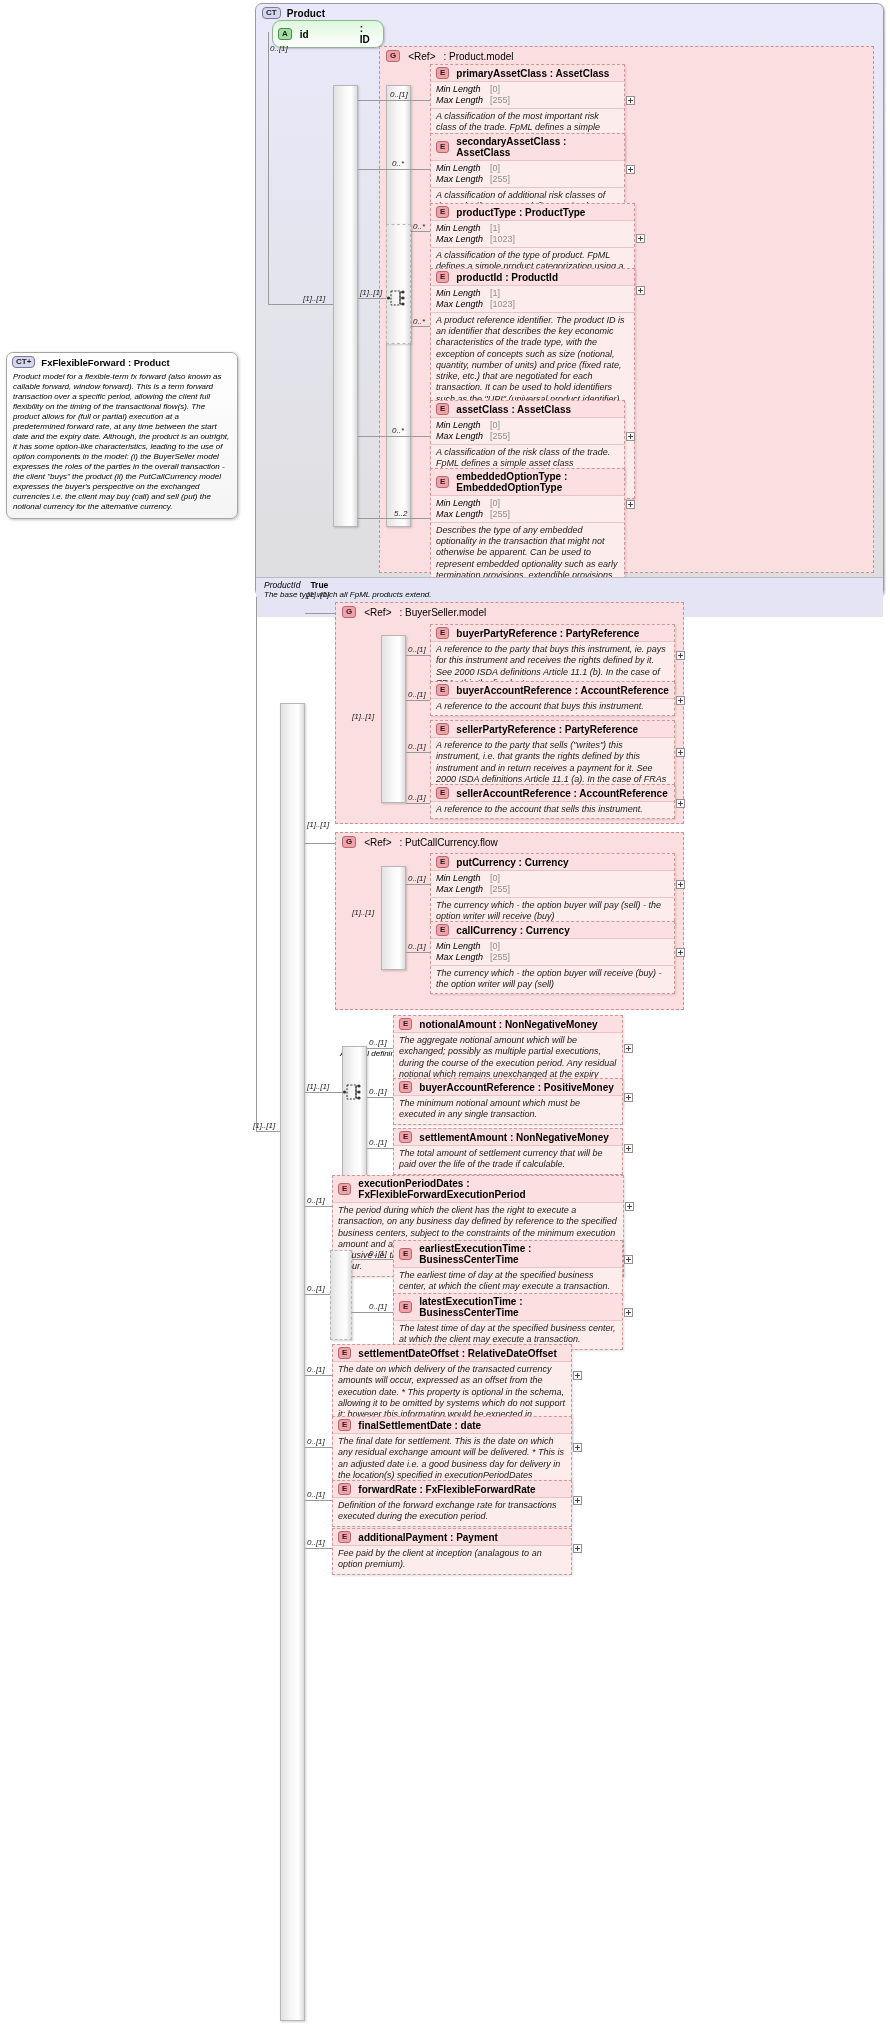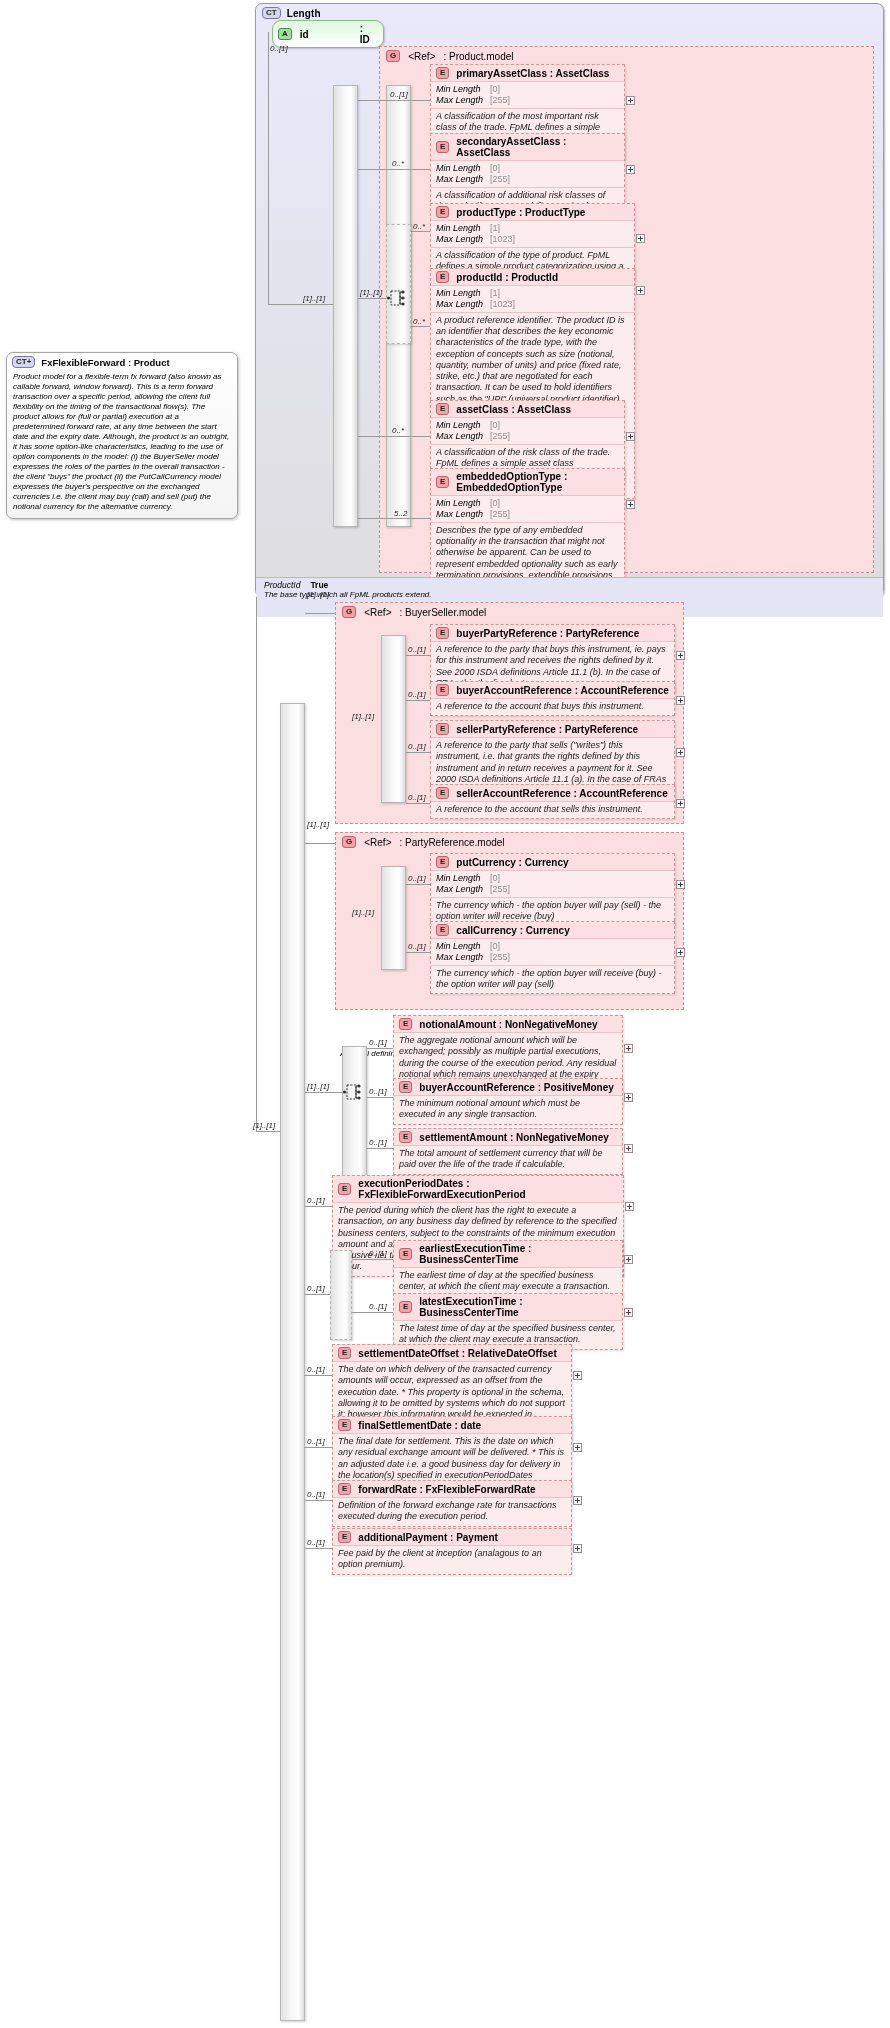--- a/index.html
+++ b/index.html
@@ -138,21 +138,21 @@
     padding:2px 8px 18px 8px; font-style:italic; font-size:8px;
     background:#e4e4f4;
   }
 </style>
 </head>
 <body>
 
 <div class="ct-box abs" style="left:255px; top:3px; width:629px; height:594px;">
   <div class="ct-head">
     <span class="badge badge-ct">CT</span>
-    <span class="ct-title">Length</span>
+    <span class="ct-title">Product</span>
   </div>
 </div>
 
 <div class="attr-pill abs" style="left:272px; top:20px; width:112px;">
   <span class="badge badge-a">A</span>
   <span class="nm">id</span>
   <span>: ID</span>
 </div>
 
 <div class="vline abs" style="left:268px; top:32px; height:272px;"></div>
@@ -410,21 +410,21 @@
   <div class="doc">A reference to the account that sells this instrument.</div>
 </div>
 <div class="hline abs" style="left:406px; top:803px; width:24px;"></div>
 <div class="card abs" style="left:408px; top:793px;">0..[1]</div>
 <div class="plus abs" style="left:676px; top:799px;"></div>
 
 <div class="grp abs" style="left:335px; top:832px; width:349px; height:178px;">
   <div class="grp-head">
     <span class="badge badge-g">G</span>
     <span class="ttl">&lt;Ref&gt;</span>
-    <span class="ttl">: PartyReference.model</span>
+    <span class="ttl">: PutCallCurrency.flow</span>
   </div>
 </div>
 <div class="hline abs" style="left:305px; top:843px; width:30px;"></div>
 <div class="card abs" style="left:307px; top:820px;">[1]..[1]</div>
 
 <div class="bar abs" style="left:381px; top:866px; width:25px; height:104px;"></div>
 <div class="card abs" style="left:352px; top:908px;">[1]..[1]</div>
 
 <div class="elem abs" style="left:430px; top:853px; width:245px;">
   <div class="elem-head">

